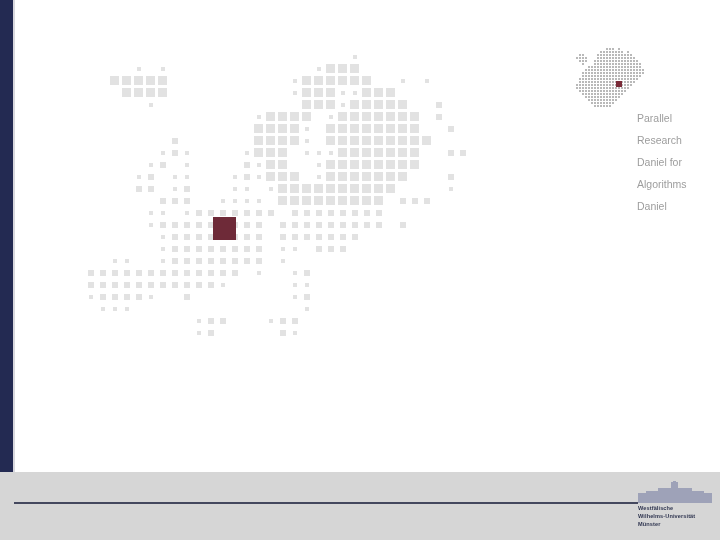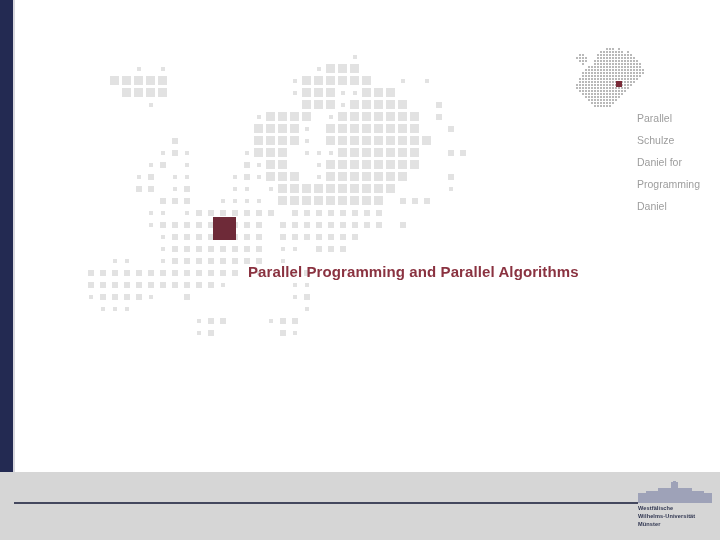--- a/index.html
+++ b/index.html
@@ -508,21 +508,20 @@
       <div class="cell mid" style="left: 241.5px; top: 181.5px;"></div>
       <div class="cell mid" style="left: 253.5px; top: 181.5px;"></div>
       <div class="cell mid" style="left: 265.5px; top: 181.5px;"></div>
       <div class="cell mid" style="left: 229.5px; top: 193.5px;"></div>
       <div class="cell mid" style="left: 241.5px; top: 193.5px;"></div>
       <div class="cell mid" style="left: 253.5px; top: 193.5px;"></div>
     </div>
 
   <div id="marker"></div>
 
-  <div id="subtitle">Parallel Programming and Parallel Algorithms</div>
 
   <div id="ercis">
     <div id="ercis-map">
         <div class="e-cell" style="left: 36px; top: 0px;"></div>
         <div class="e-cell" style="left: 39px; top: 0px;"></div>
         <div class="e-cell" style="left: 42px; top: 0px;"></div>
         <div class="e-cell" style="left: 48px; top: 0px;"></div>
         <div class="e-cell" style="left: 30px; top: 3px;"></div>
         <div class="e-cell" style="left: 33px; top: 3px;"></div>
         <div class="e-cell" style="left: 36px; top: 3px;"></div>
@@ -815,23 +814,23 @@
         <div class="e-cell" style="left: 42px; top: 54px;"></div>
         <div class="e-cell" style="left: 24px; top: 57px;"></div>
         <div class="e-cell" style="left: 27px; top: 57px;"></div>
         <div class="e-cell" style="left: 30px; top: 57px;"></div>
         <div class="e-cell" style="left: 33px; top: 57px;"></div>
         <div class="e-cell" style="left: 36px; top: 57px;"></div>
         <div class="e-cell" style="left: 39px; top: 57px;"></div>
       </div>
     <div id="ercis-dot"></div>
     <div class="ercis-line" style="top:64px">Parallel</div>
-    <div class="ercis-line" style="top:86px">Schulze</div>
+    <div class="ercis-line" style="top:86px">Research</div>
     <div class="ercis-line" style="top:108px">Daniel for</div>
-    <div class="ercis-line" style="top:130px">Programming</div>
+    <div class="ercis-line" style="top:130px">Algorithms</div>
     <div class="ercis-line" style="top:152px">Daniel</div>
   </div>
 
   <div id="footer-band"></div>
   <div id="footer-rule"></div>
 
   <div id="wwu">
     <div id="wwu-building">
         <div class="b" style="left: 0px; top: 14px; width: 74px; height: 8px;"></div>
         <div class="b" style="left: 8px; top: 10px; width: 58px; height: 5px;"></div>

